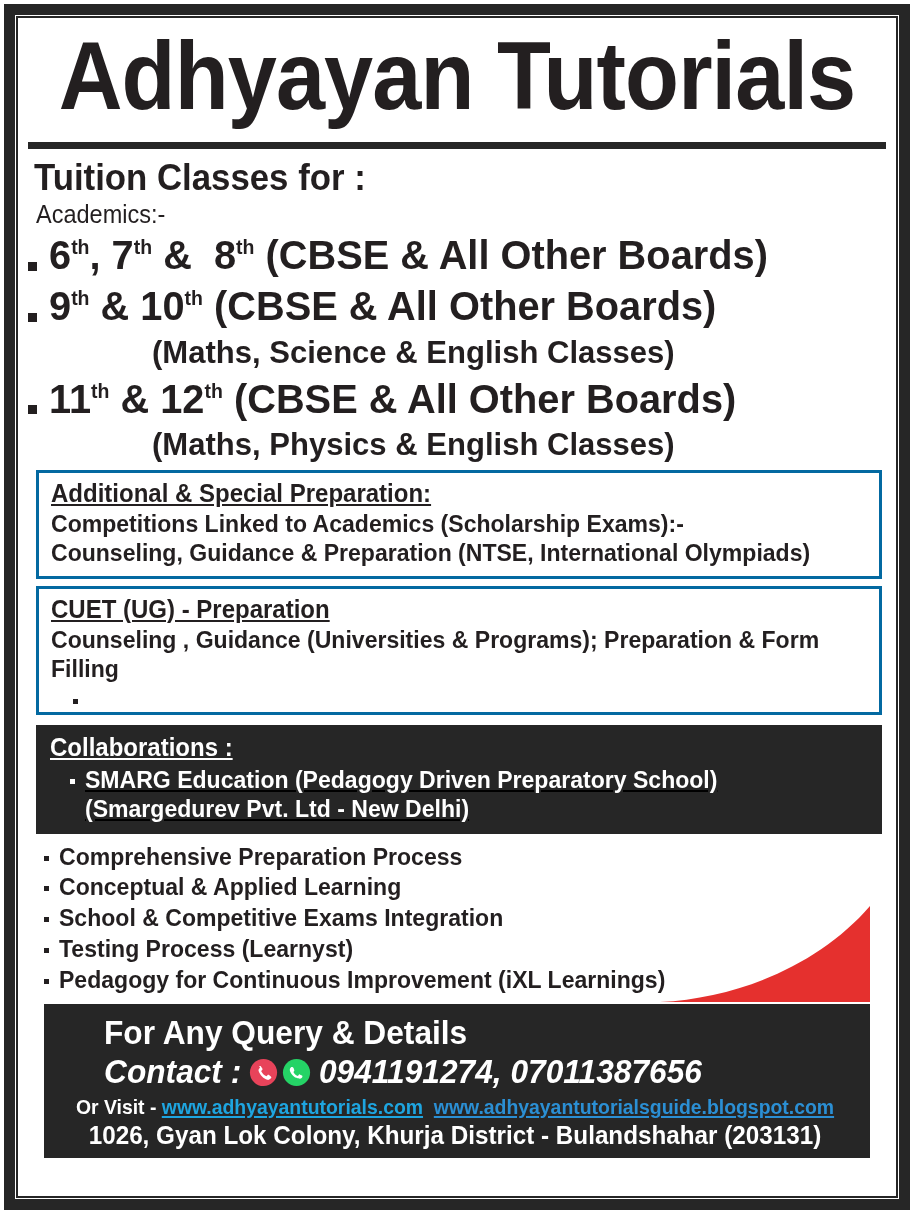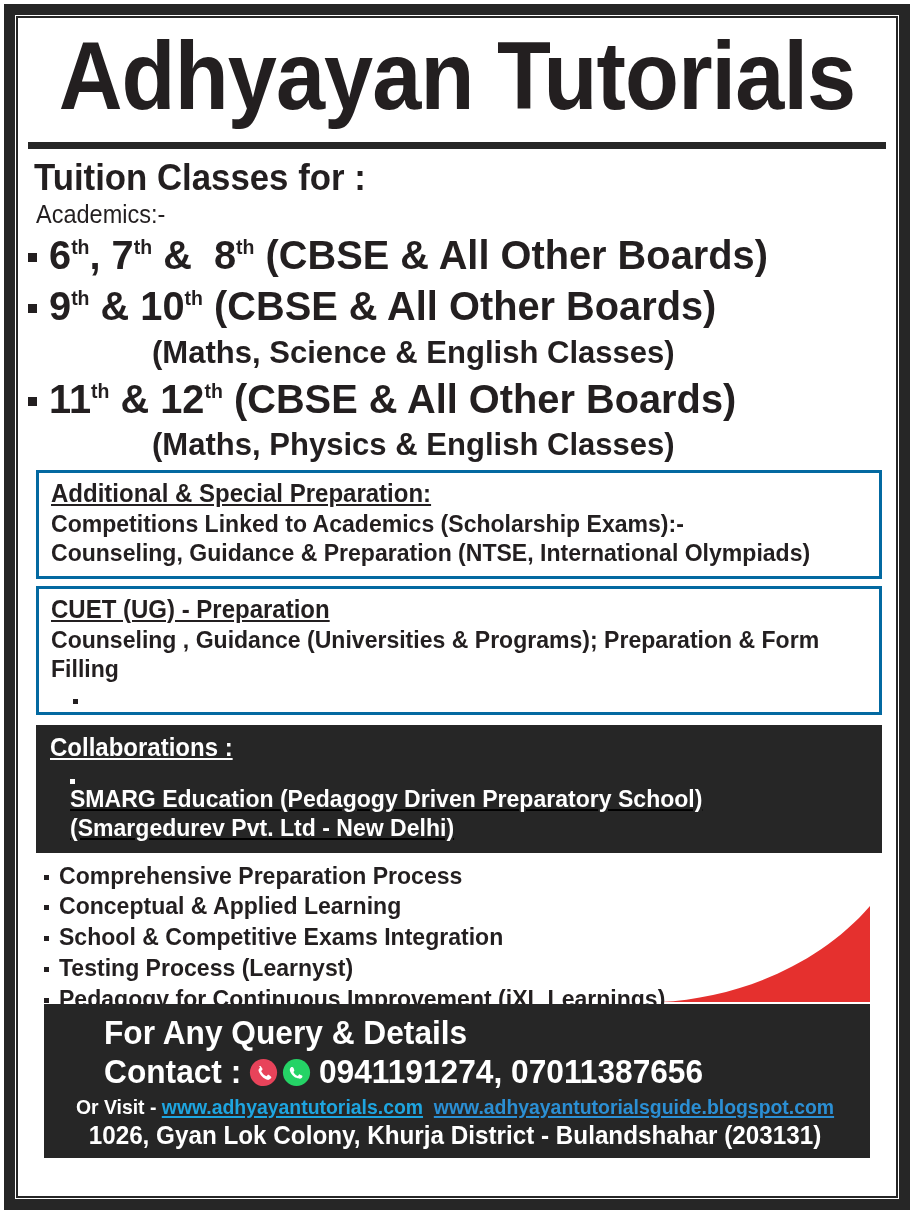--- a/index.html
+++ b/index.html
@@ -86,21 +86,21 @@
     margin: 1px 0 2px 14px;
     transform: scaleX(0.94);
     transform-origin: left center;
   }
 
   
   .class-list { margin: 0; padding: 0; list-style: none; }
 
   .class-row {
     display: flex;
-    align-items: flex-start;
+    align-items: center;
     margin: 0 0 3px 0;
   }
   .sq-bullet {
     flex: 0 0 auto;
     width: 9px;
     height: 9px;
     background: #231f20;
     margin: 22px 12px 0 6px;
   }
   .class-text {
@@ -196,21 +196,20 @@
     text-decoration: underline;
     text-underline-offset: 2px;
     margin-bottom: 3px;
     transform: scaleX(0.96);
     transform-origin: left center;
   }
   .collab-item {
     display: flex;
     align-items: flex-start;
     padding-left: 20px;
-    flex-direction: column;
   }
   .dot-bullet-light {
     flex: 0 0 auto;
     width: 5px;
     height: 5px;
     background: #ffffff;
     margin: 14px 10px 0 0;
   }
   .collab-text {
     font-family: "Liberation Sans Narrow", "Liberation Sans", sans-serif;
@@ -270,20 +269,21 @@
     color: #ffffff;
     margin-left: 60px;
     transform: scaleX(0.96);
     transform-origin: left center;
   }
   .footer-contact {
     display: flex;
     align-items: center;
     margin-left: 60px;
     margin-top: 1px;
+    font-style: italic;
   }
   .footer-contact-label {
     font-family: "Liberation Sans Narrow", "Liberation Sans", sans-serif;
     font-weight: bold;
     font-size: 33px;
     color: #ffffff;
     transform: scaleX(0.96);
     transform-origin: left center;
   }
   .icon-phone, .icon-whatsapp {

